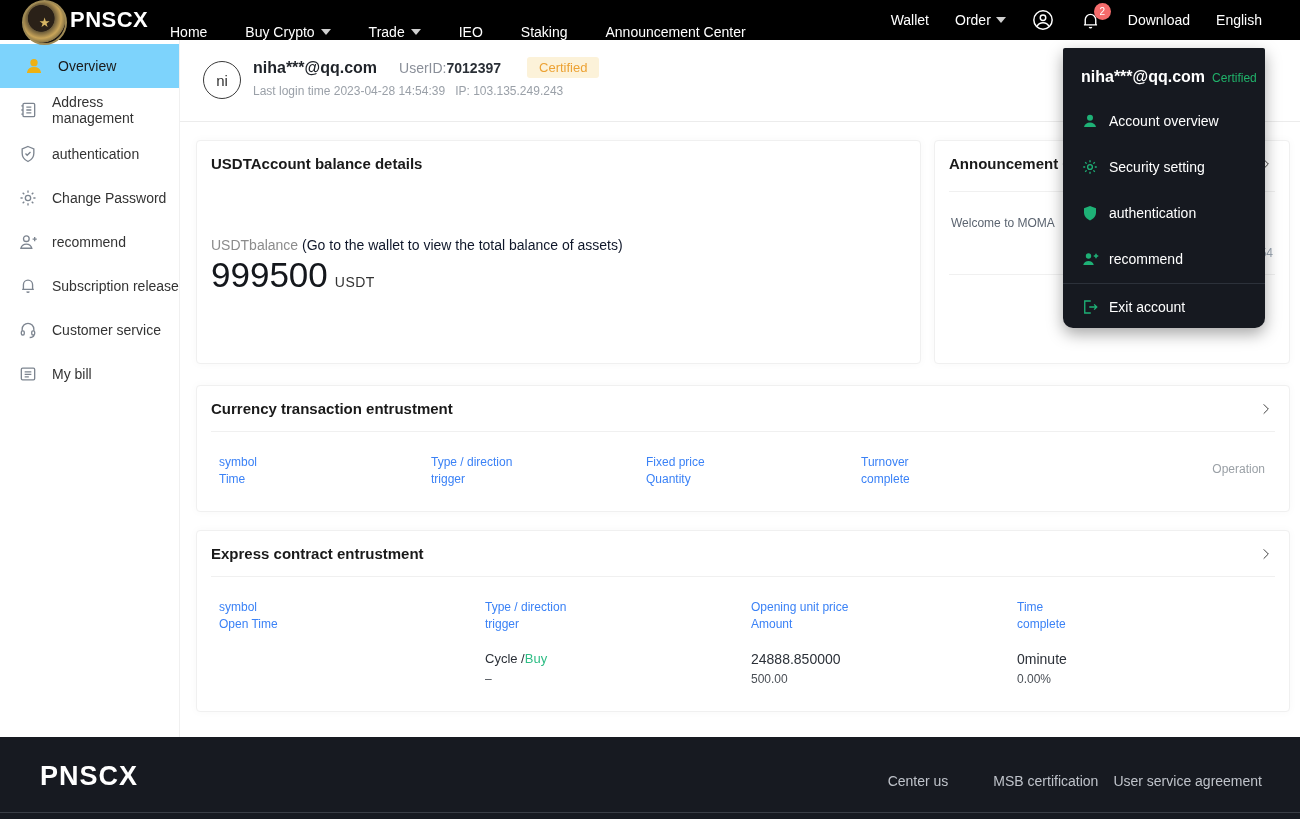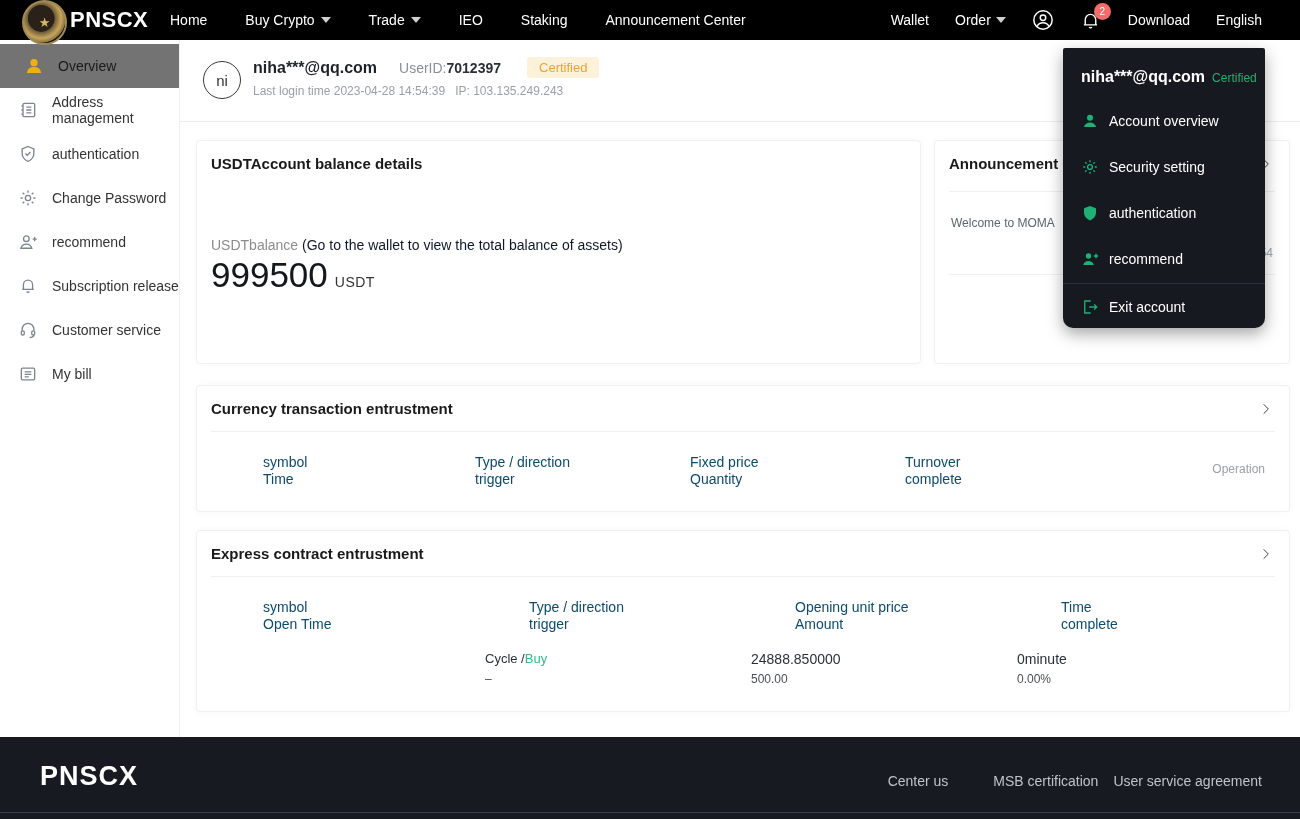--- a/index.html
+++ b/index.html
@@ -5,33 +5,33 @@
   * { margin:0; padding:0; box-sizing:border-box; }
   html,body { width:1300px; height:819px; font-family:"Liberation Sans", sans-serif; background:#fff; overflow:hidden; position:relative; }
 
   
   .navbar { position:absolute; left:0; top:0; width:1300px; height:40px; background:#000; z-index:50; }
   .nav-logo { position:absolute; left:22px; top:0; width:45px; height:45px; border-radius:50%;
     background:radial-gradient(circle at 42% 40%, #2a2118 38%, #6b5b3a 40%, #c9a55a 58%, #8a7646 70%, #1a1410 72%);
     border:2px solid #9f8a55; z-index:60; display:flex; align-items:center; justify-content:center; }
   .nav-logo .star { color:#d8b765; font-size:13px; line-height:1; }
   .nav-brand { position:absolute; left:70px; top:7px; color:#fff; font-size:22px; font-weight:bold; letter-spacing:0.5px; }
-  .nav-links { position:absolute; left:170px; top:0; height:40px; display:flex; align-items:center; column-gap:38px; }
+  .nav-links { position:absolute; left:170px; top:0; height:40px; display:flex; align-items:flex-end; column-gap:38px; }
   .nav-link { color:#fff; font-size:14px; white-space:nowrap; cursor:pointer; display:flex; align-items:center; gap:6px; }
   .caret { width:0; height:0; border-left:5px solid transparent; border-right:5px solid transparent; border-top:6px solid #cfcfcf; display:inline-block; }
   .nav-right { position:absolute; right:38px; top:0; height:40px; display:flex; align-items:center; column-gap:26px; }
   .nav-right .nav-link { gap:5px; }
   .nav-icon { width:22px; height:22px; display:inline-flex; align-items:center; justify-content:center; position:relative; cursor:pointer; }
   .nav-icon svg { stroke:#fff; fill:none; stroke-width:1.6; }
   .badge { position:absolute; top:-6px; right:-9px; min-width:17px; height:17px; border-radius:9px; background:#f56c6c; color:#fff; font-size:10px; display:flex; align-items:center; justify-content:center; padding:0 4px; }
 
   
   .sidebar { position:absolute; left:0; top:40px; width:180px; height:697px; background:#fff; border-right:1px solid #f0f0f0; padding-top:4px; }
   .side-item { height:44px; display:flex; align-items:center; padding-left:18px; gap:14px; font-size:14px; color:#333; cursor:pointer; }
-  .side-item.active { background:#737373; color:#1a1a1a;padding-left:24px; }
+  .side-item.active { background:#7dd3fc; color:#1a1a1a;padding-left:24px; }
   .side-item svg { width:20px; height:20px; stroke:#7d8590; fill:none; stroke-width:1.6; flex:0 0 20px; }
   .side-item.active svg { stroke:#eeb113; fill:#eeb113; }
 
   
   .user-header { position:absolute; left:180px; top:40px; width:1120px; height:82px; background:#fff; border-bottom:1px solid #ececec; }
   .avatar { position:absolute; left:23px; top:21px; width:38px; height:38px; border-radius:50%; border:1.5px solid #3a3a3a; display:flex; align-items:center; justify-content:center; font-size:15px; color:#333; }
   .uh-line1 { position:absolute; left:73px; top:17px; display:flex; align-items:center; }
   .uh-email { font-size:16px; font-weight:bold; color:#1f2329; }
   .uh-uid-label { margin-left:22px; font-size:14px; color:#8a8f99; }
   .uh-uid-value { font-size:14px; font-weight:bold; color:#2a2f36; }
@@ -52,21 +52,21 @@
   .bal-value-row { position:absolute; left:14px; top:114px; display:flex; align-items:baseline; gap:7px; }
   .bal-value { font-size:35px; font-weight:500; color:#14171c; }
   .bal-unit { font-size:14px; color:#333; letter-spacing:0.5px; }
 
   #announcement-card { left:754px; top:18px; width:356px; height:224px; }
   .ann-divider { position:absolute; left:14px; right:14px; height:1px; background:#f0f0f0; }
   .ann-item-text { position:absolute; left:16px; top:75px; font-size:12px; color:#5b6470; cursor:pointer; }
   .ann-item-time { position:absolute; right:16px; top:105px; font-size:12px; color:#9aa5b1; }
 
   .tbl-divider { position:absolute; left:14px; right:14px; top:45px; height:1px; background:#f0f0f0; }
-  .col-head { position:absolute; top:68px; font-size:14px; color:#0c4a6e; line-height:17px;margin-left:44px; }
+  .col-head { position:absolute; top:68px; font-size:12px; color:#3b82f6; line-height:17px; }
   .op-head { position:absolute; top:76px; right:24px; font-size:12px; color:#9aa0a6; }
 
   #currency-card { left:16px; top:263px; width:1094px; height:127px; }
   #express-card { left:16px; top:408px; width:1094px; height:182px; }
   .row-cell { position:absolute; top:118px; line-height:20px; }
   .row-line1 { font-size:14px; color:#2b3038; }
   .row-line2 { font-size:12px; color:#4a4f56; }
   .buy-green { color:#2ebd85; }
 
   

